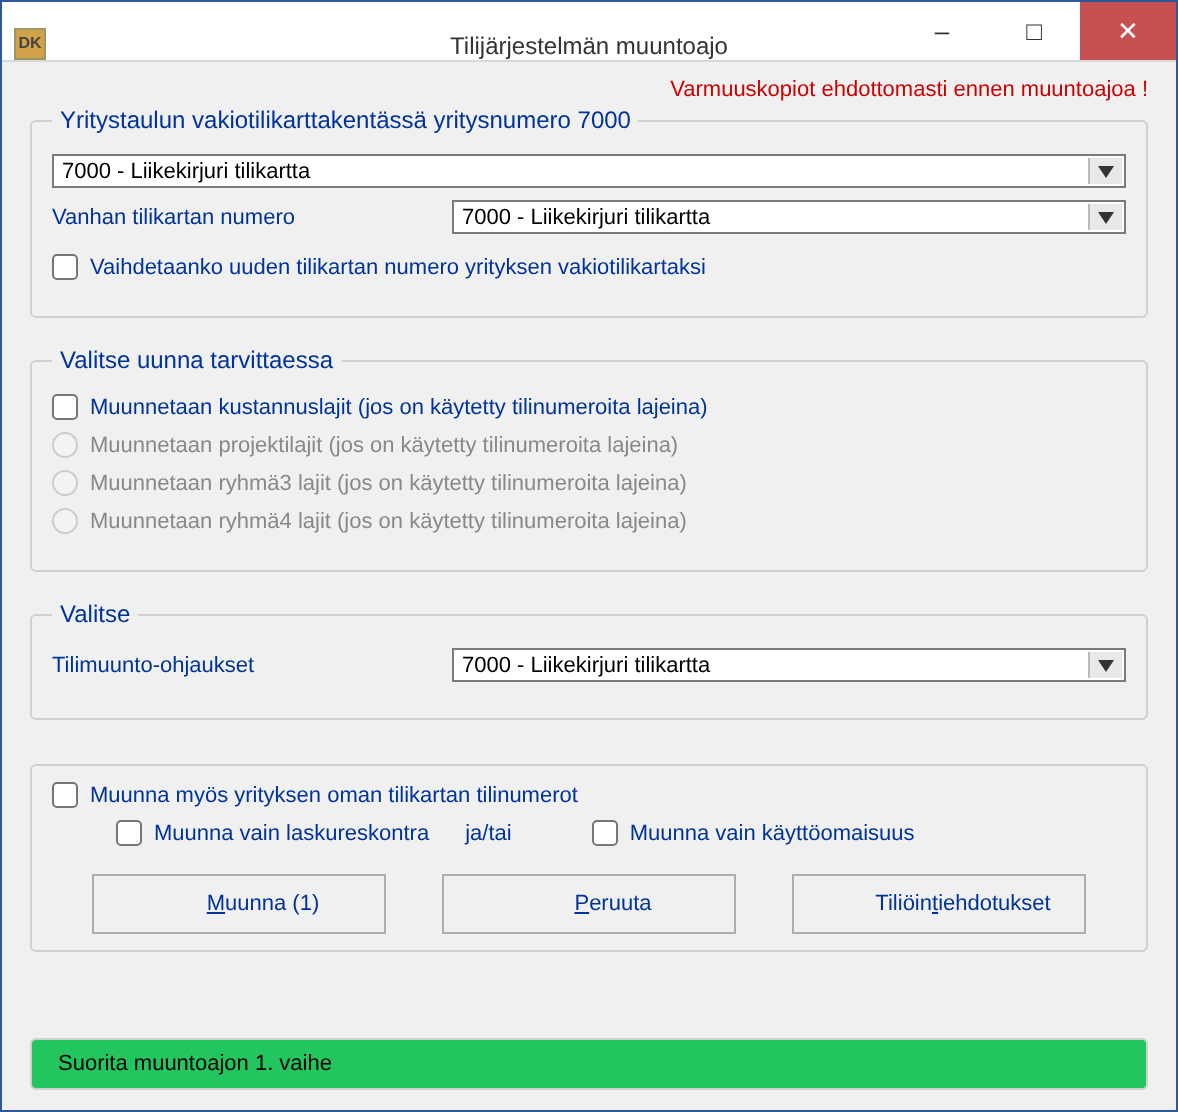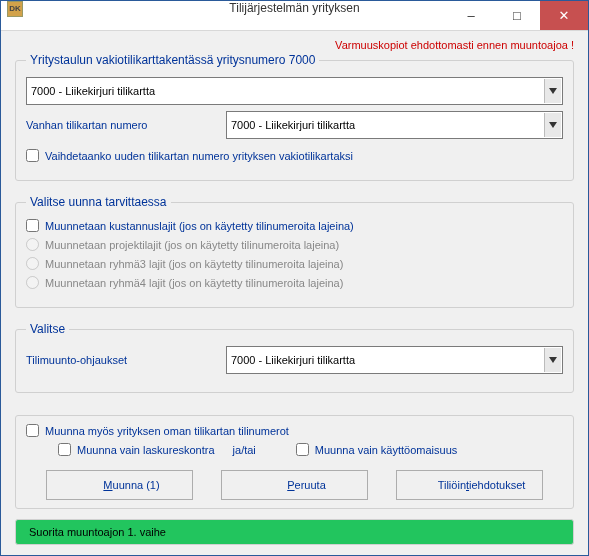--- a/index.html
+++ b/index.html
@@ -17,21 +17,21 @@
   border: 1px solid #2a5a9a;
   background: #f0f0f0;
   display: flex;
   flex-direction: column;
 }
 .titlebar {
   height: 30px;
   background: #fff;
   border-bottom: 1px solid #d8d8d8;
   display: flex;
-  align-items: flex-start;
+  align-items: flex-end;
   position: relative;
 }
 .titlebar .app-icon {
   width: 16px;
   height: 16px;
   margin-left: 6px;
   background: #d2a24a;
   border: 1px solid #996;
   font-size: 8px;
   line-height: 14px;
@@ -93,21 +93,21 @@
   display: flex;
   align-items: center;
   margin-bottom: 6px;
 }
 .row .label {
   color: #003399;
   width: 200px;
 }
 .row select, .combo {
   flex: 1;
-  height: 28px;
+  height: 17px;
   border: 1px solid #7a7a7a;
   background: #fff;
   font-size: 11px;
   padding-left: 4px;
   display: flex;
   align-items: center;
   position: relative;
 }
 .combo .arrow {
   position: absolute;
@@ -178,21 +178,21 @@
   margin-top: auto;
   background: #22c55e;
 }
 </style>
 </head>
 <body>
 
 <div class="window">
   <div class="titlebar">
     <div class="app-icon">DK</div>
-    <div class="title">Tilijärjestelmän yrityksen</div>
+    <div class="title">Tilijärjestelmän muuntoajo</div>
     <div class="controls">
       <div class="btn">–</div>
       <div class="btn">□</div>
       <div class="btn close">✕</div>
     </div>
   </div>
 
   <div class="content">
     <div class="warning">Varmuuskopiot ehdottomasti ennen muuntoajoa !</div>
 

